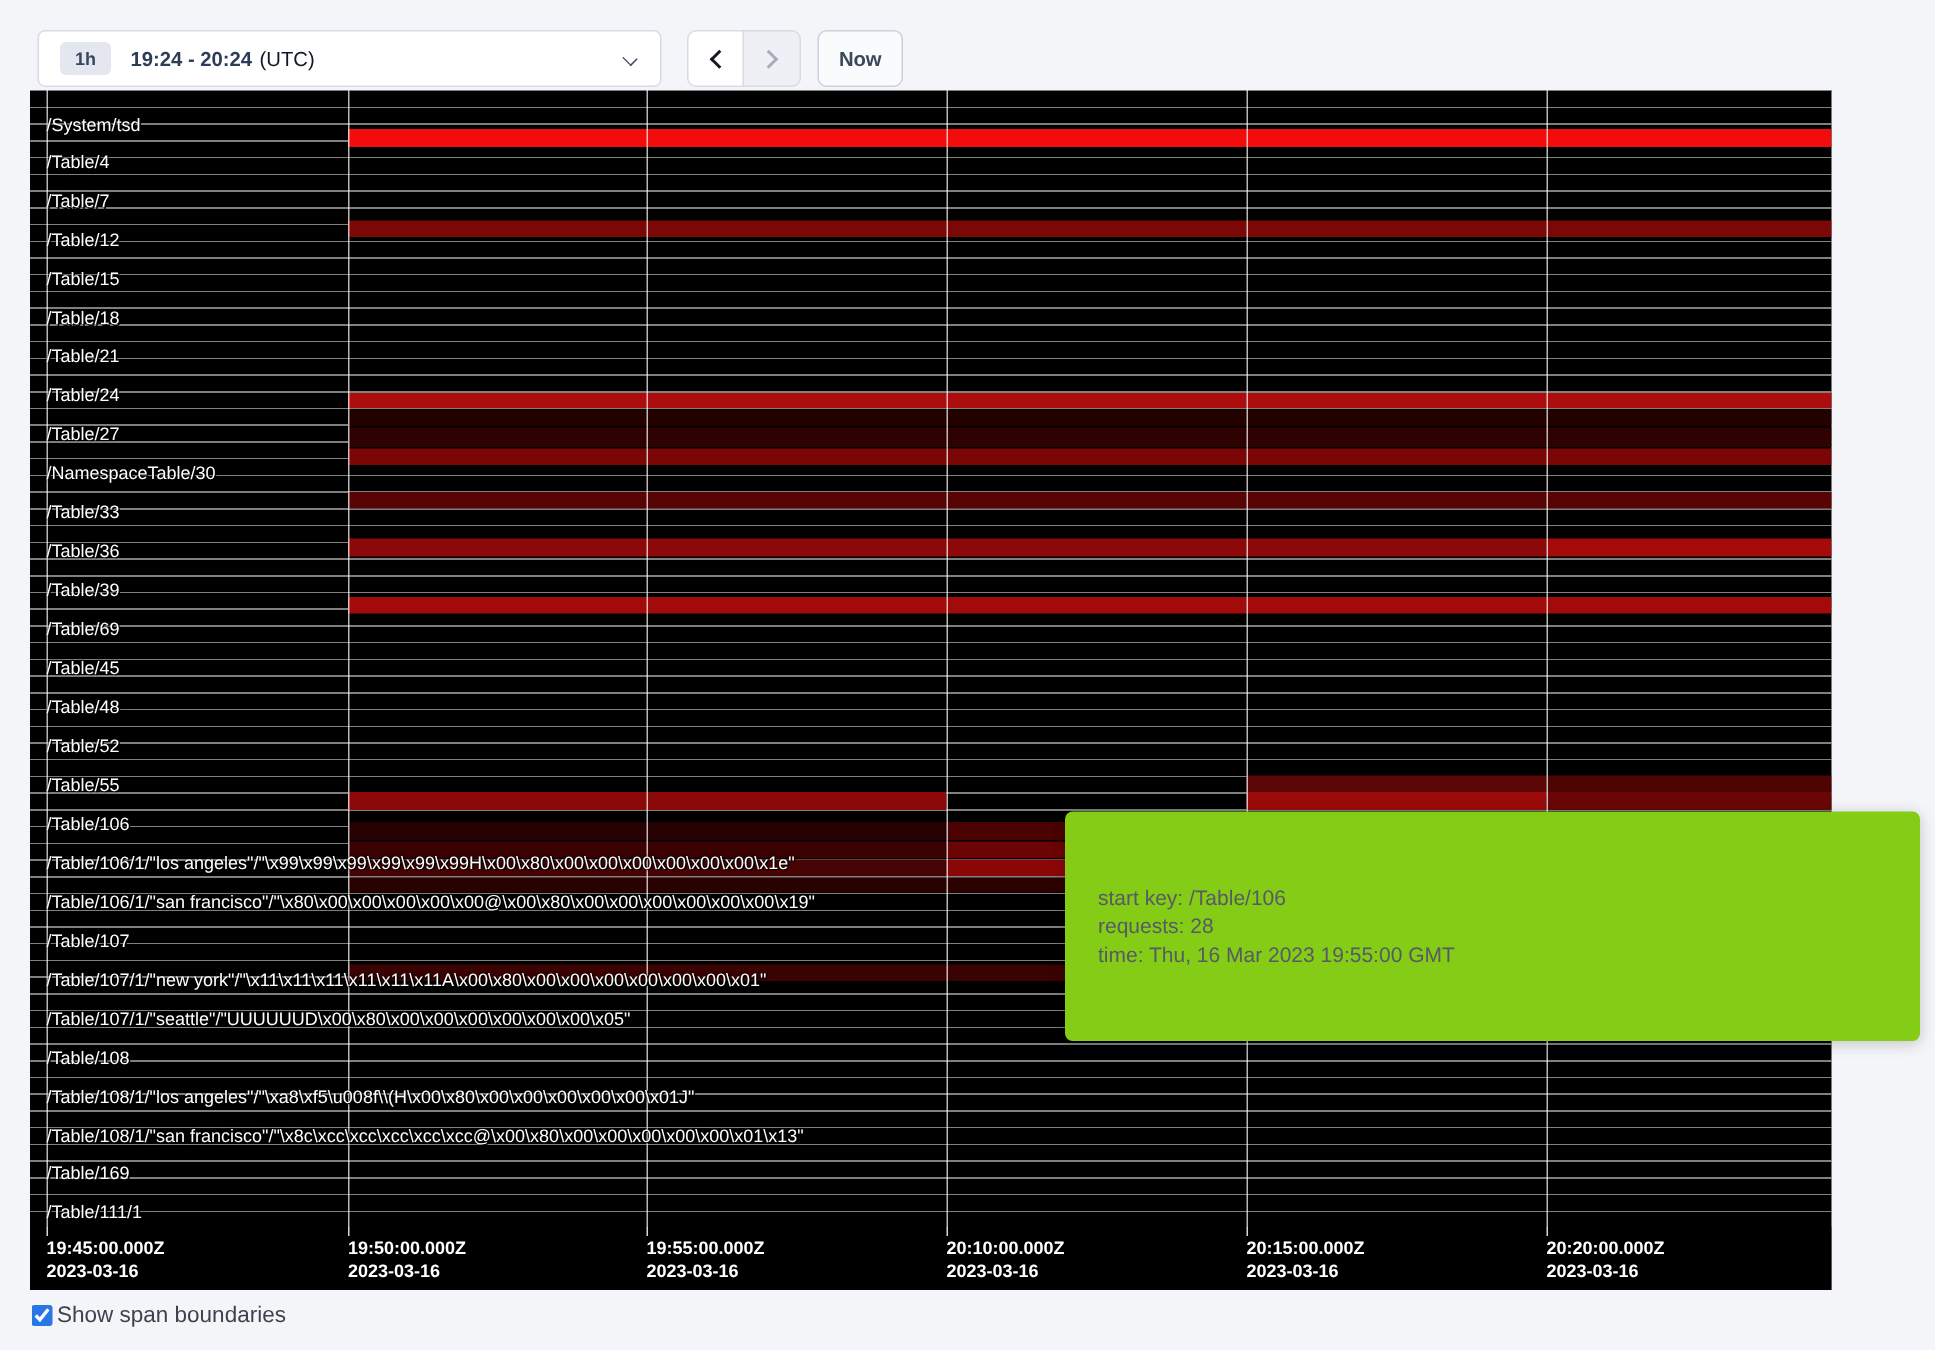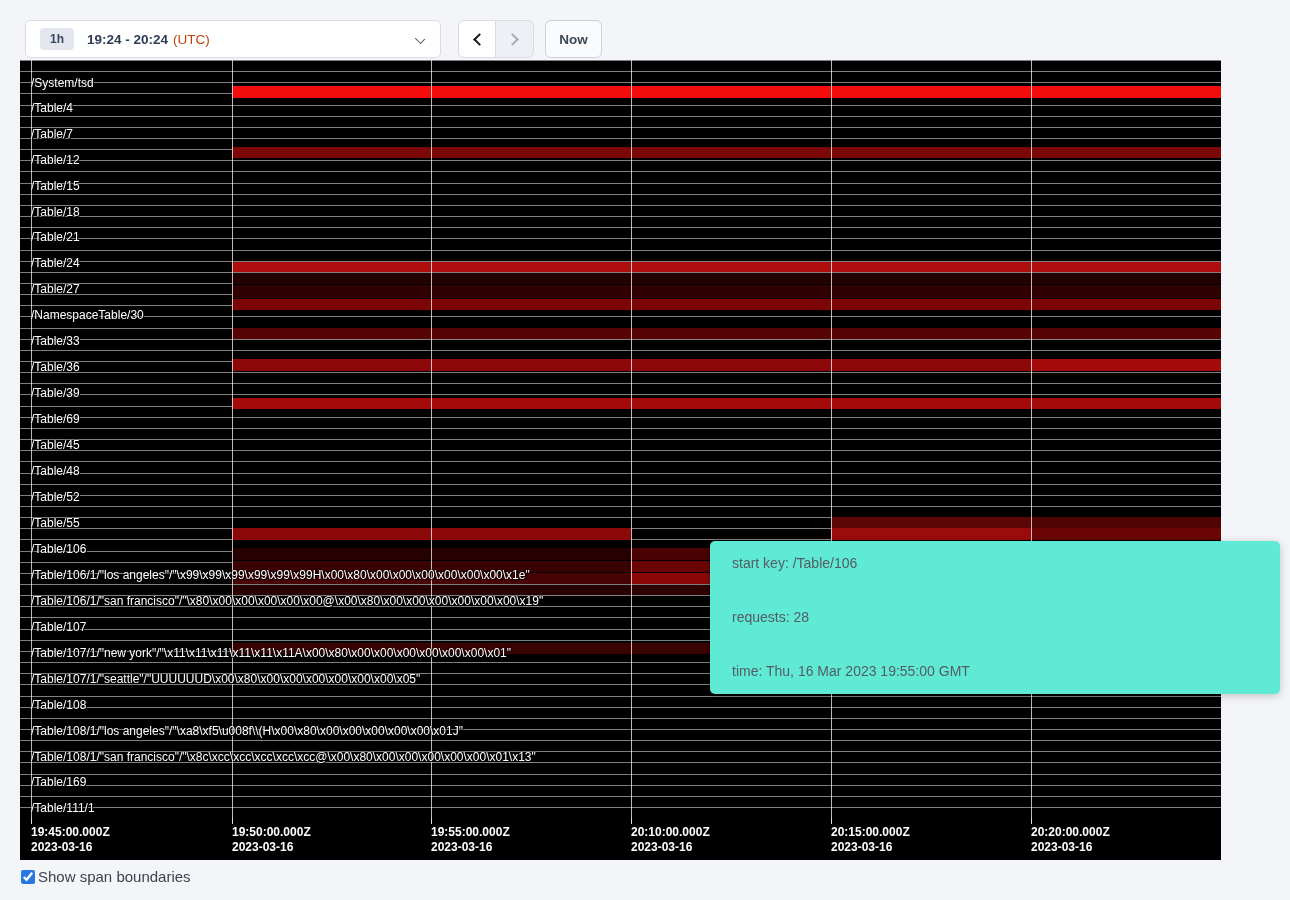--- a/index.html
+++ b/index.html
@@ -5,21 +5,21 @@
   * { margin:0; padding:0; box-sizing:border-box; }
   html,body { width:1290px; height:900px; background:#f4f5f9; font-family:"Liberation Sans", sans-serif; overflow:hidden; }
   .page { position:relative; width:1290px; height:900px; background:#f4f5f9; }
 
   
   .toolbar { position:absolute; left:0; top:0; width:1290px; height:60px; }
   .range-select { position:absolute; left:25px; top:20px; width:416px; height:38px; background:#ffffff;
                   border:1px solid #d9dce5; border-radius:5px; display:flex; align-items:center; padding:0 14px; cursor:pointer; }
   .range-chip { background:#e4e7ef; color:#3a4660; font-size:12px; font-weight:700; padding:4px 10px; border-radius:4px; margin-right:13px; }
   .range-text { font-size:13.5px; font-weight:700; color:#2e3d57; white-space:pre; }
-  .range-suffix { font-size:13.5px; font-weight:400; color:#c2410c; margin-left:5px; }
+  .range-suffix { font-size:13.5px; font-weight:400; color:#0f172a; margin-left:5px; }
   .chevron-down { position:absolute; right:16px; top:14px; width:8px; height:8px; border-right:1.6px solid #404b5f;
                   border-bottom:1.6px solid #404b5f; transform:rotate(45deg) scaleY(.8); }
   .nav-group { position:absolute; left:458px; top:20px; height:38px; display:flex; }
   .nav-btn { width:38px; height:38px; border:1px solid #d8dbe4; background:#fff; display:flex; align-items:center; justify-content:center; cursor:pointer; }
   .nav-btn.prev { border-radius:6px 0 0 6px; }
   .nav-btn.next { border-radius:0 6px 6px 0; border-left:none; background:#eef0f5; }
   .chev { width:9px; height:9px; }
   .chev-left { border-left:2.6px solid #15181e; border-bottom:2.6px solid #15181e; transform:rotate(45deg); margin-left:4px; }
   .chev-right { border-right:2.6px solid #a6acb9; border-top:2.6px solid #a6acb9; transform:rotate(45deg); margin-right:4px; }
   .now-btn { position:absolute; left:545px; top:20px; width:57px; height:38px; background:#fafbfd; border:1px solid #ccd1dc;
@@ -32,22 +32,22 @@
   .vline { position:absolute; top:0; width:1px; height:758px; background:rgba(255,255,255,.72); z-index:3; }
   .band-seg { position:absolute; z-index:2; }
   .row-label { position:absolute; z-index:4; color:#ffffff; font-size:12px; line-height:14px; white-space:pre;
                text-shadow:0 0 2px #000, 1px 1px 0 #000; }
   .time-axis { position:absolute; left:0; top:758px; width:1201px; height:42px; background:#000; }
   .axis-tick { position:absolute; top:0; width:1px; height:6px; background:rgba(255,255,255,.85); }
   .axis-time { position:absolute; top:7px; color:#fff; font-size:12px; font-weight:600; white-space:pre; }
   .axis-date { position:absolute; top:22px; color:#fff; font-size:12px; font-weight:600; white-space:pre; }
 
   
-  .kv-tooltip { position:absolute; left:710px; top:541px; width:570px; height:153px; background:#5eead4; border-radius:5px;
-                box-shadow:0 2px 10px rgba(0,0,0,.2); z-index:10; padding:13px 22px; display:flex; flex-direction:column; justify-content:space-between; }
+  .kv-tooltip { position:absolute; left:710px; top:541px; width:570px; height:153px; background:#84cc16; border-radius:5px;
+                box-shadow:0 2px 10px rgba(0,0,0,.2); z-index:10; padding:13px 22px; display:flex; flex-direction:column; justify-content:center; }
   .kv-tooltip .tip-line { color:#565b66; font-size:14px; line-height:19px; white-space:pre; }
 
   
   .footer { position:absolute; left:0; top:860px; width:1290px; height:40px; }
   .footer-row { position:absolute; left:21px; top:8px; display:flex; align-items:center; }
   .footer input[type=checkbox] { width:14px; height:14px; accent-color:#2878e4; margin-right:3px; }
   .footer-label { font-size:15px; color:#3d424e; }
 </style>
 </head>
 <body>

